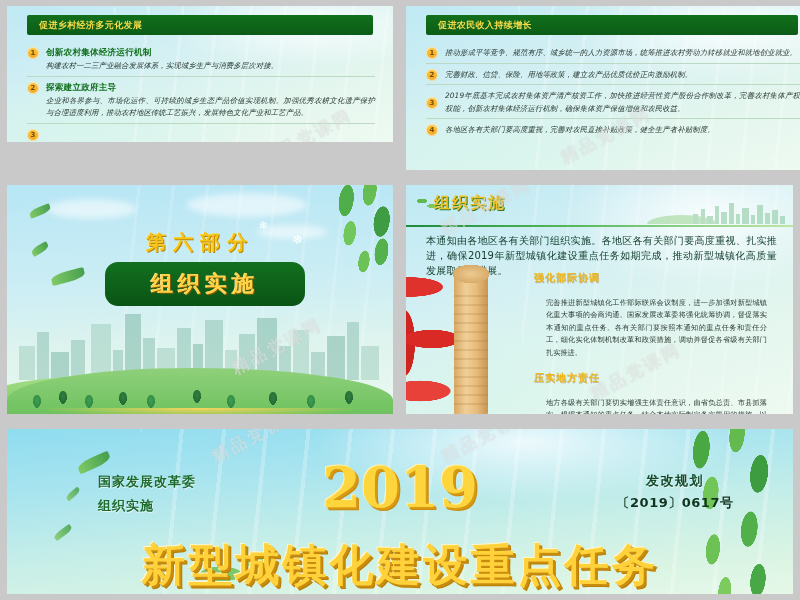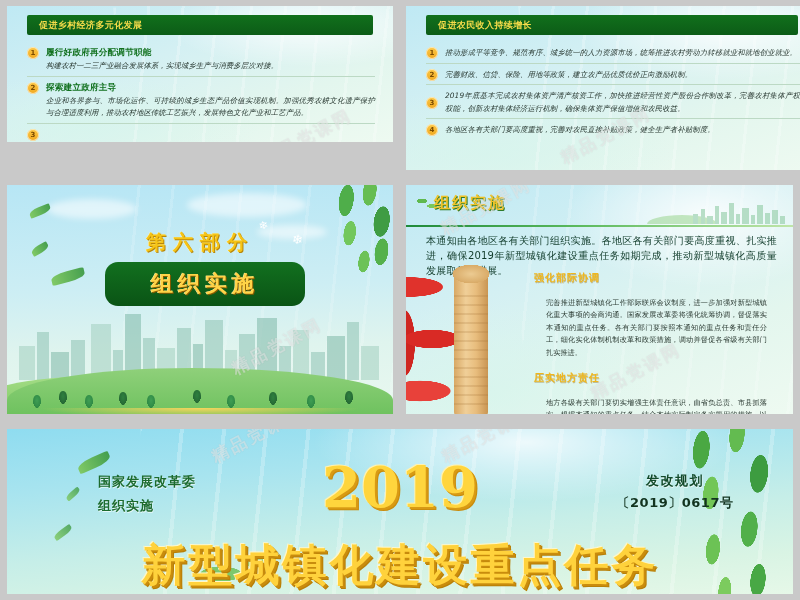--- a/index.html
+++ b/index.html
@@ -253,21 +253,21 @@
     <div class="sunray"></div>
 
     <div class="greenbar">
       <span class="gb-txt">促进乡村经济多元化发展</span>
     </div>
 
     <div class="itemlist">
       <div class="item">
         <div class="num">1</div>
         <div class="itembody">
-          <div class="ihead">履行好政府再分配调节职能</div>
+          <div class="ihead">创新农村集体经济运行机制</div>
           <div class="itxt">构建农村一二三产业融合发展体系，实现城乡生产与消费多层次对接。</div>
         </div>
       </div>
       <div class="item">
         <div class="num">2</div>
         <div class="itembody">
           <div class="ihead">探索建立政府主导</div>
           <div class="itxt">企业和各界参与、市场化运作、可持续的城乡生态产品价值实现机制。加强优秀农耕文化遗产保护与合理适度利用，推动农村地区传统工艺振兴，发展特色文化产业和工艺产品。</div>
         </div>
       </div>

